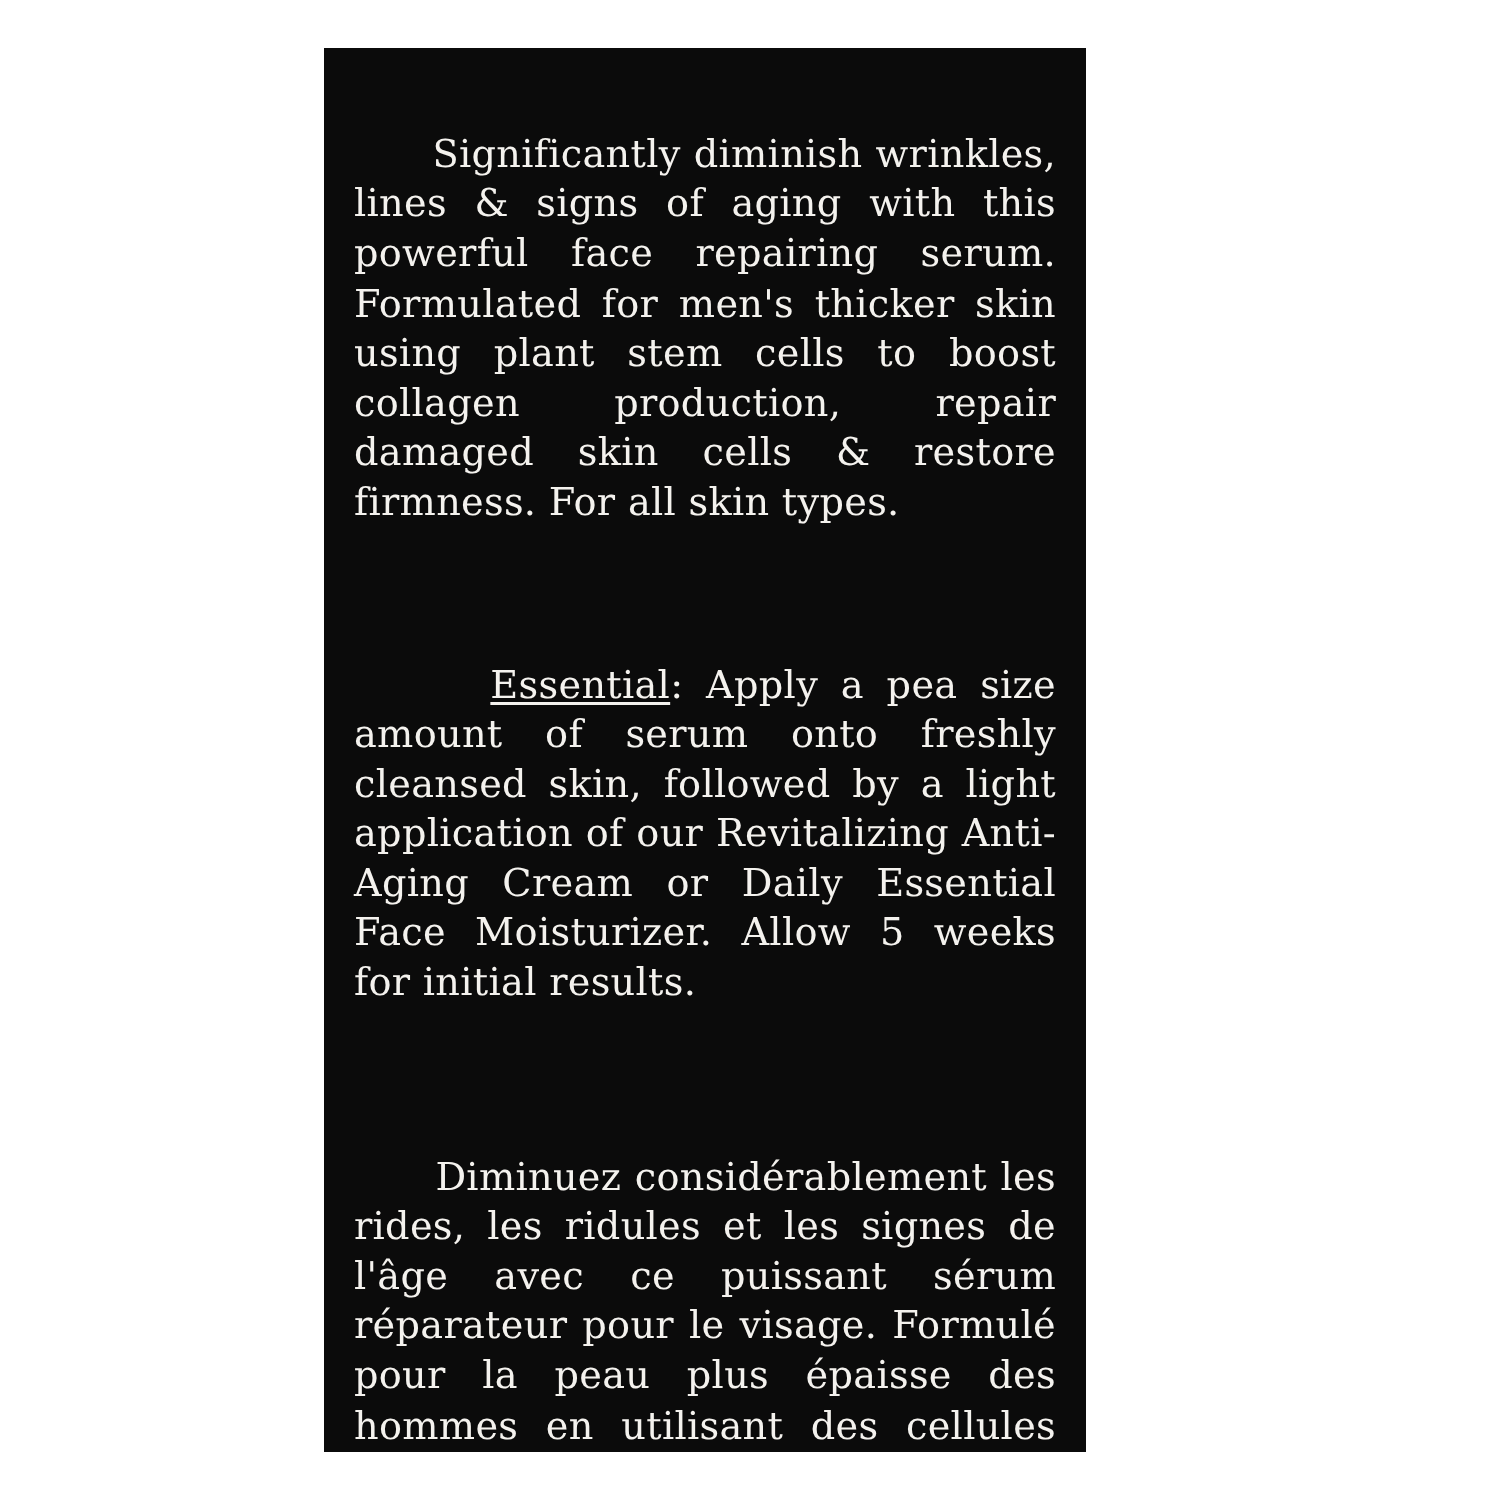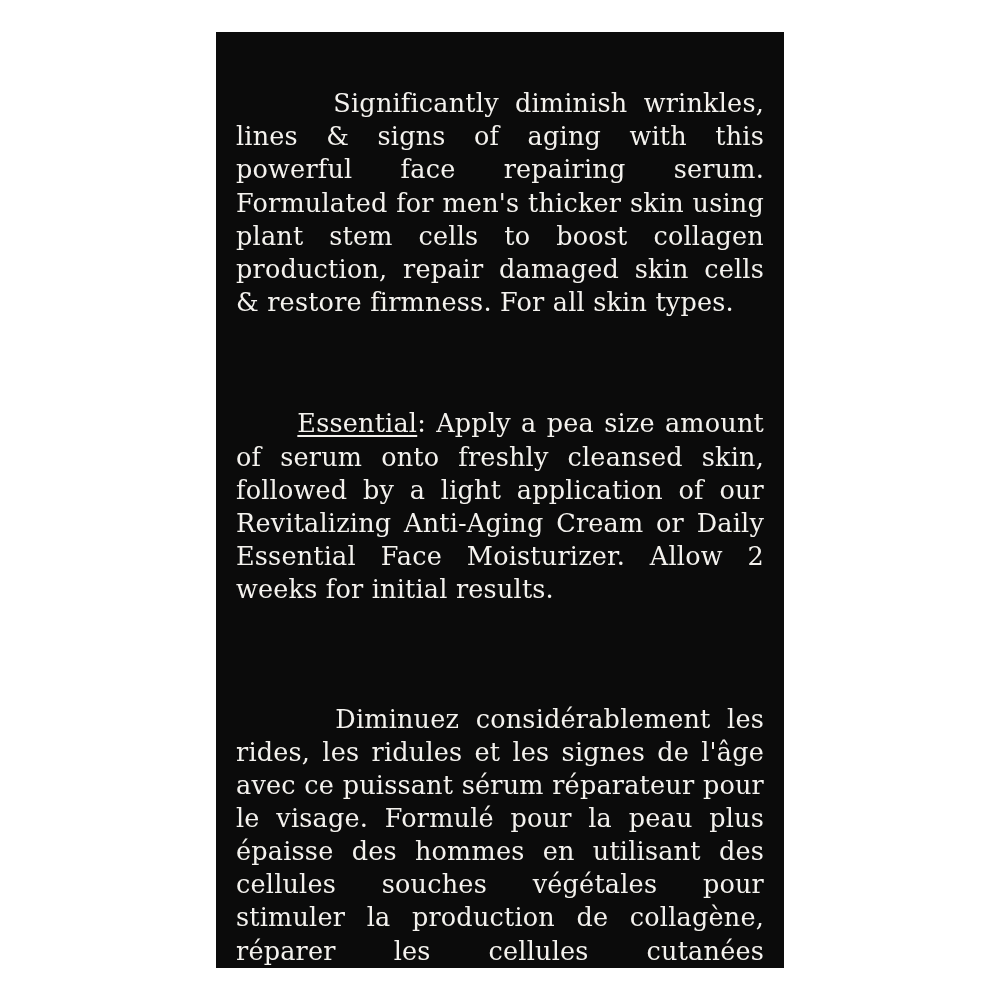--- a/index.html
+++ b/index.html
@@ -16,21 +16,21 @@
     position: relative;
     width: 1000px;
     height: 1000px;
     background: #ffffff;
     overflow: hidden;
   }
   .label-panel {
     position: absolute;
     left: 216px;
     top: 32px;
-    width: 568px;
+    width: 508px;
     height: 936px;
     background: #0b0b0b;
     box-sizing: border-box;
     padding: 22px 20px 14px 20px;
     overflow: hidden;
   }
   .block {
     color: #f4f2ee;
     font-family: "DejaVu Serif", "Liberation Serif", serif;
     font-size: 25.5px;
@@ -54,21 +54,21 @@
 <body>
 
 <div class="stage">
   <div class="label-panel">
 
     <p class="block para-gap-sm">
       <span class="inline">Significantly diminish wrinkles, lines &amp; signs of aging with this powerful face repairing serum. Formulated for men's thicker skin using plant stem cells to boost collagen production, repair damaged skin cells &amp; restore firmness. For all skin types.</span>
     </p>
 
     <p class="block para-gap-lg">
-      <span class="heading">Essential</span><span class="inline">: </span><span class="inline">Apply a pea size amount of serum onto freshly cleansed skin, followed by a light application of our Revitalizing Anti-Aging Cream or Daily Essential Face Moisturizer. Allow 2 weeks for initial results.</span>
+      <span class="heading">Essential</span><span class="inline">: </span><span class="inline">Apply a pea size amount of serum onto freshly cleansed skin, followed by a light application of our Revitalizing Anti-Aging Cream or Daily Essential Face Moisturizer. Allow 5 weeks for initial results.</span>
     </p>
 
     <p class="block para-gap-sm">
       <span class="inline">Diminuez considérablement les rides, les ridules et les signes de l'âge avec ce puissant sérum réparateur pour le visage. Formulé pour la peau plus épaisse des hommes en utilisant des cellules souches végétales pour stimuler la production de collagène, réparer les cellules cutanées endommagées et restaurer la fermeté. Pour tous les types de peau.</span>
     </p>
 
   </div>
 </div>
 
 </body></html>

